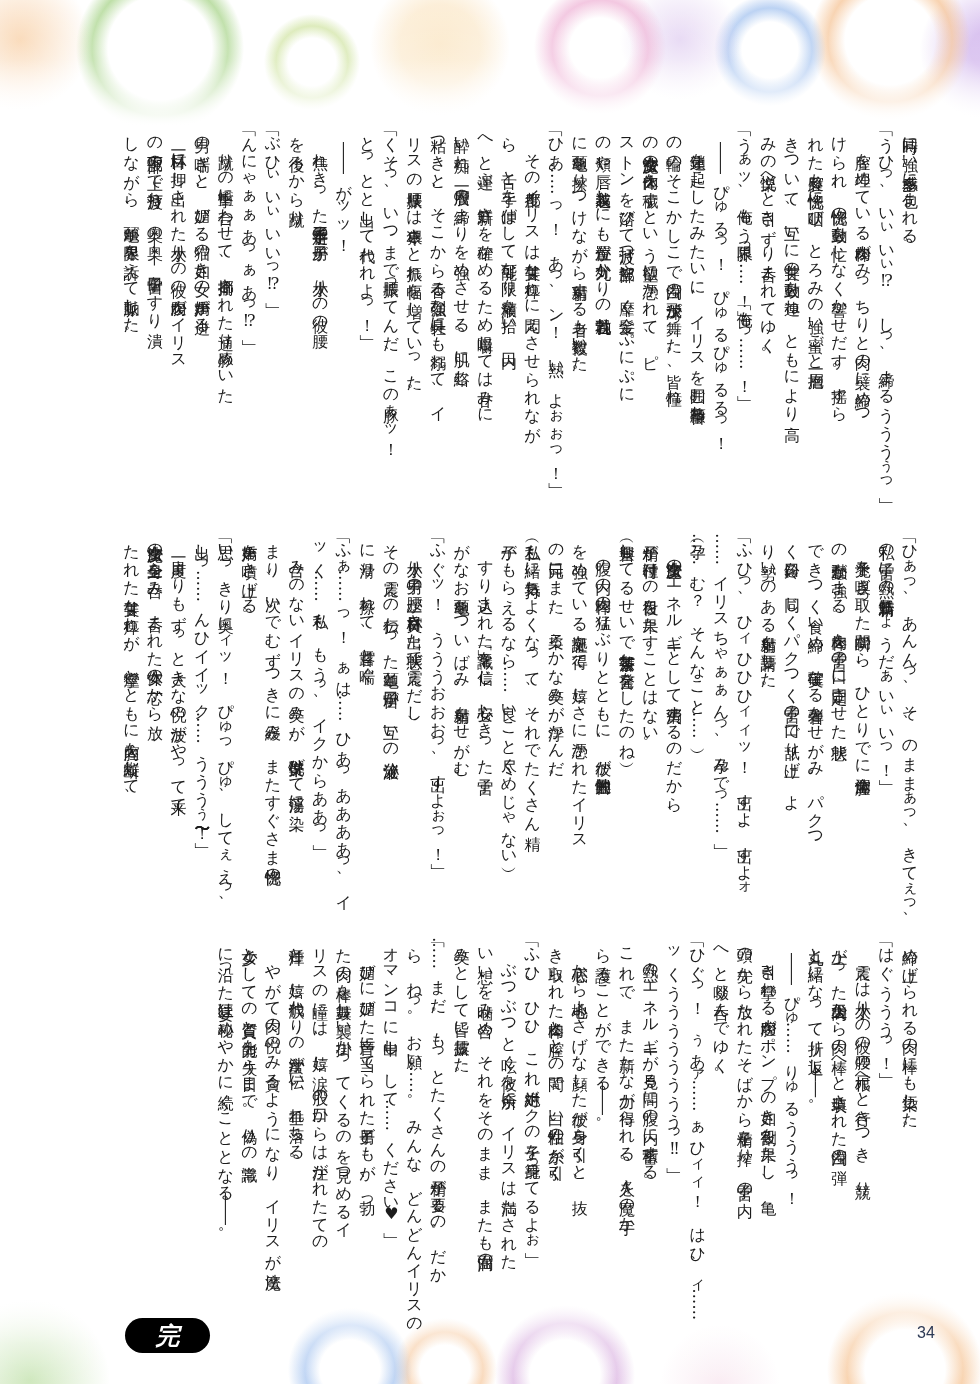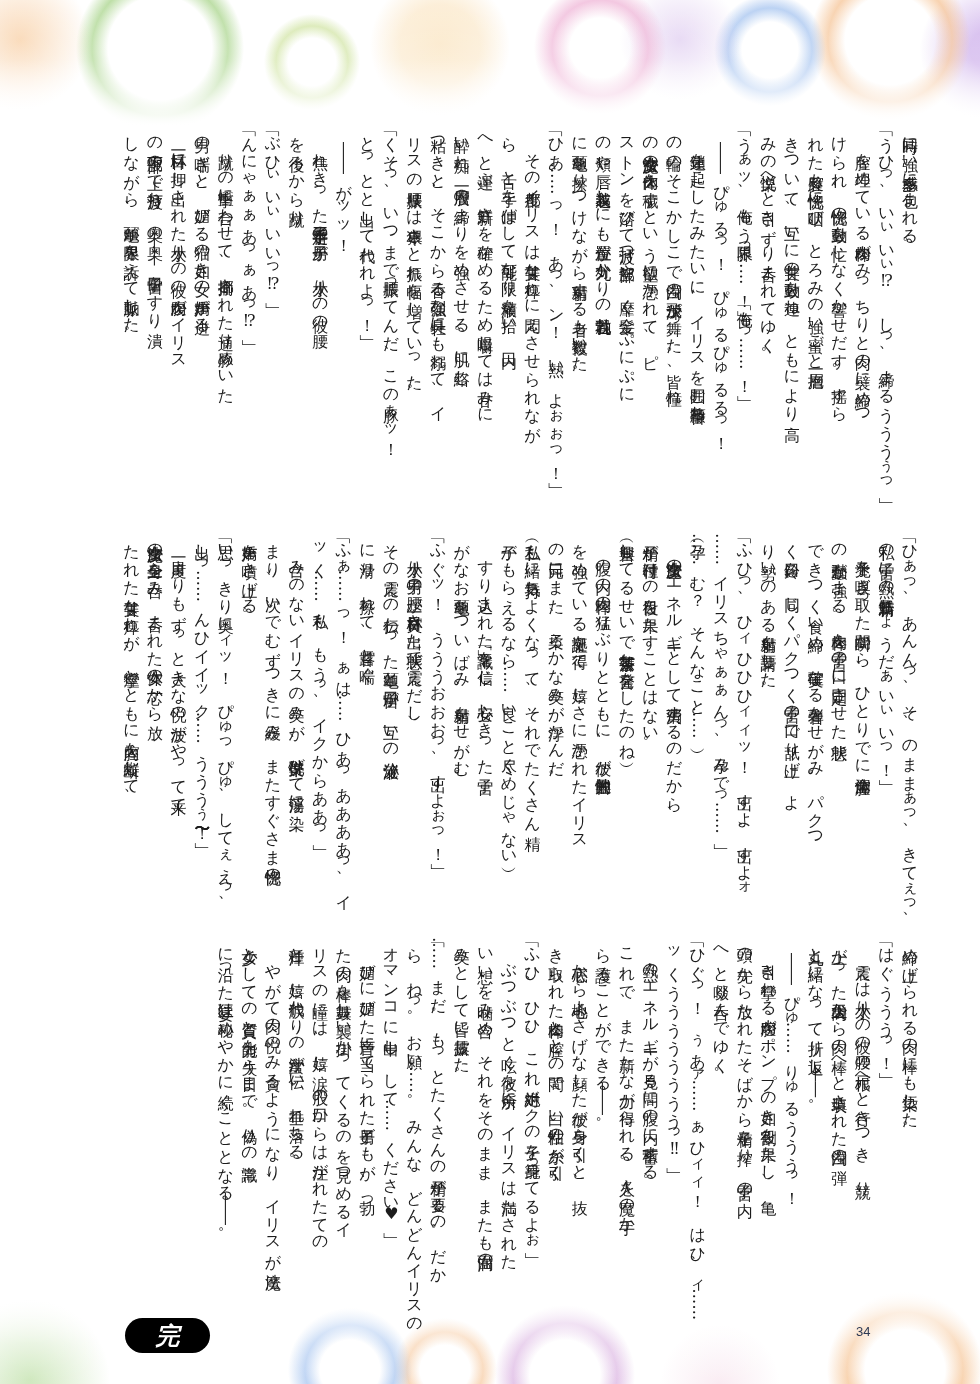--- a/index.html
+++ b/index.html
@@ -60,23 +60,23 @@
     
     .end-badge {
       position: absolute; left: 125px; top: 1318px;
       width: 85px; height: 35px; border-radius: 18px;
       background: #000000; color: #ffffff;
       display: flex; align-items: center; justify-content: center;
       font-family: "DejaVu Serif", "Liberation Serif", serif;
       font-size: 24px; font-weight: bold; font-style: italic;
     }
     .page-number {
-      position: absolute; left: 856px; top: 1324px;
+      position: absolute; left: 917px; top: 1324px;
       font-family: "Liberation Sans", "DejaVu Sans", sans-serif;
-      font-size: 13px; color: #2d3a55;
+      font-size: 16px; color: #2d3a55;
     }
   </style>
 </head>
 <body>
 
 <div id="page">
 
   <div class="bokeh-top"></div>
   <div class="fade-top"></div>
   <div class="bokeh-bottom"></div>

